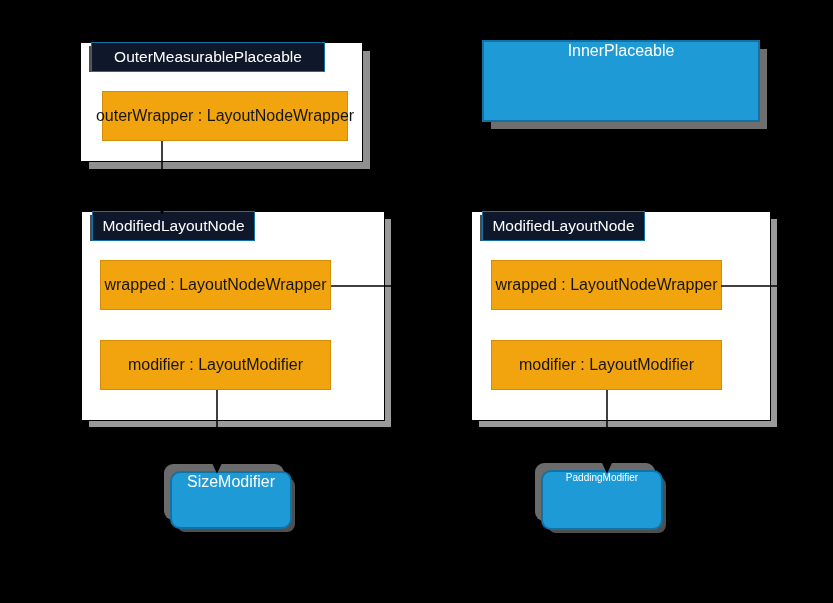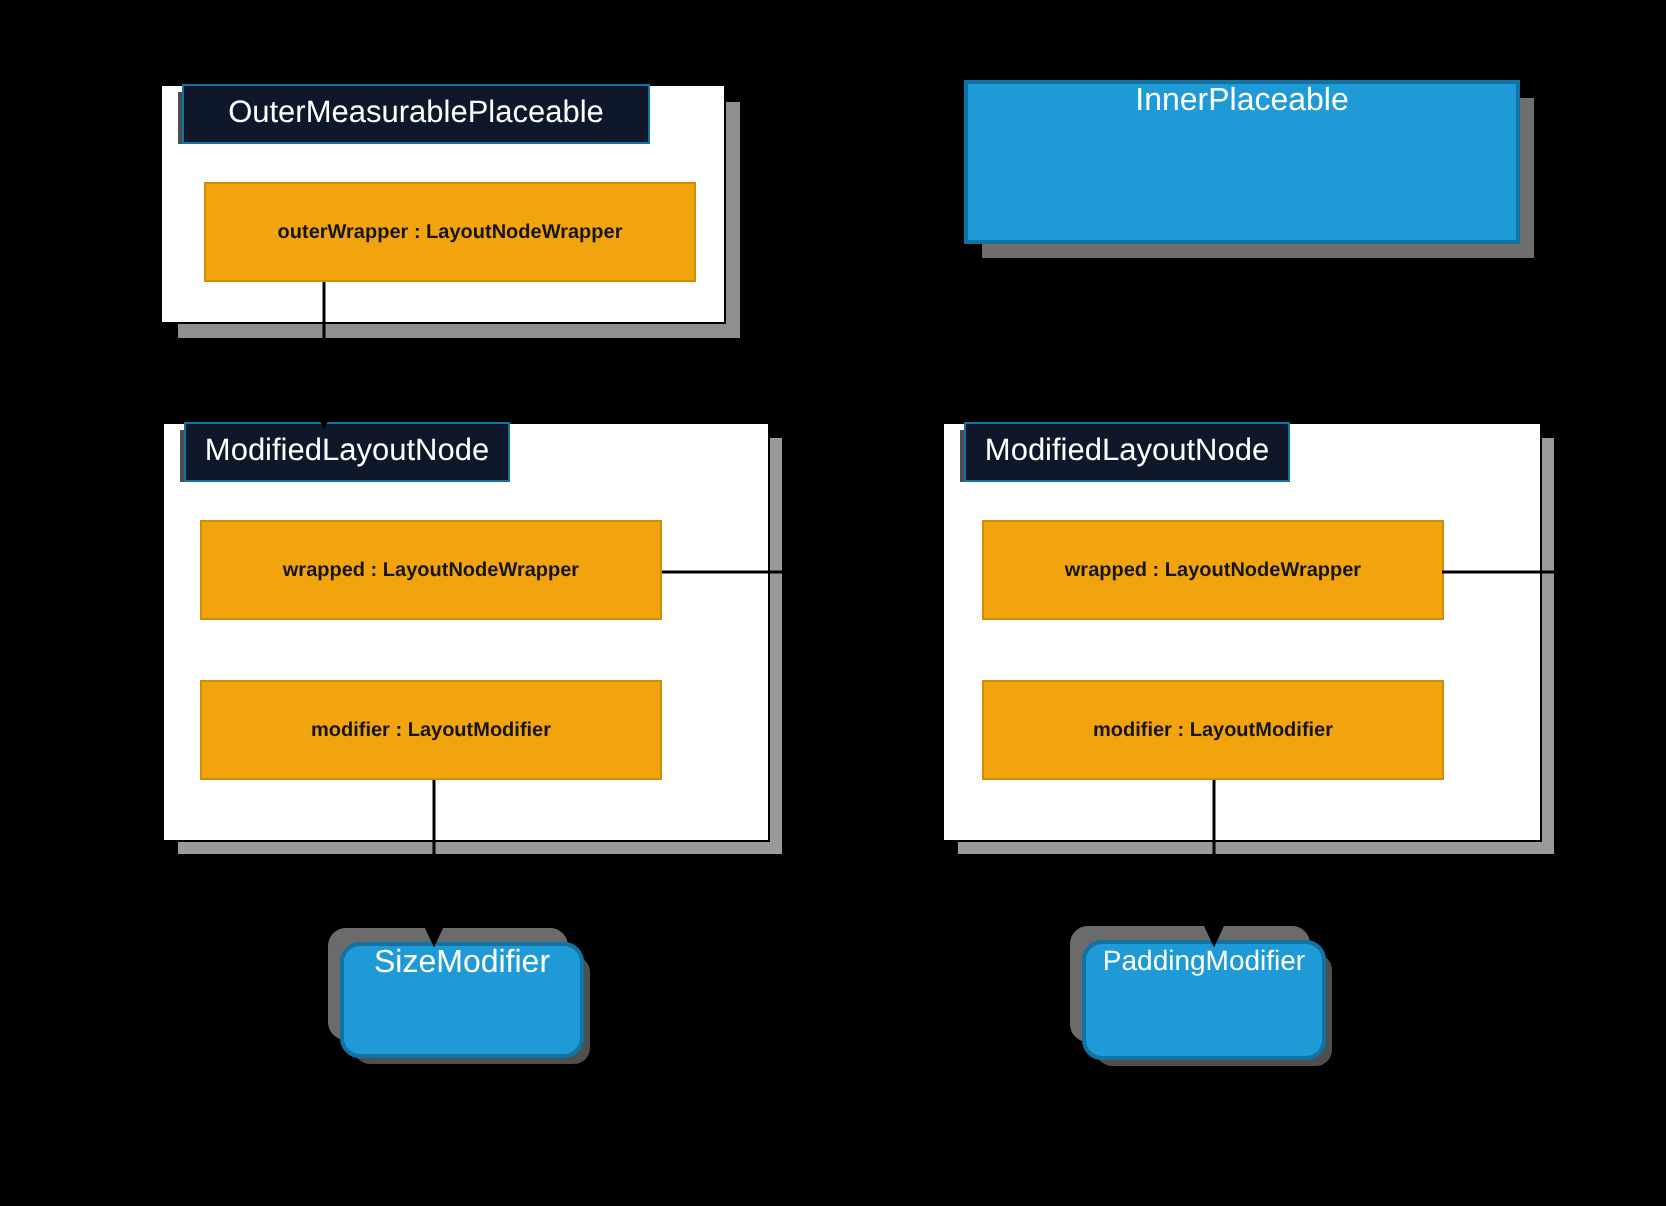--- a/index.html
+++ b/index.html
@@ -8,21 +8,21 @@
     font-family:"Liberation Sans", sans-serif;overflow:hidden;
   }
   .wbox{position:absolute;background:#fff;border:1px solid #000;
         box-shadow:8px 8px 0 -1px #8f8f8f;}
   .tab{position:absolute;top:-1px;left:-3px;height:28px;background:#0f172a;
        border:1px solid #1272A3;color:#fff;display:flex;align-items:center;
        justify-content:center;font-size:15.5px;
        box-shadow:-4px 2px 0 -2px #4d4d4d;white-space:nowrap;margin-left:13px;}
   .field{position:absolute;background:#F1A40D;border:1px solid #D18C0A;
          color:#151515;display:flex;align-items:center;justify-content:center;
-         font-size:10px;white-space:nowrap;font-weight:bold;}
+         font-size:16px;white-space:nowrap;}
   .bluebox{position:absolute;background:#1E9AD6;border:2px solid #1272A3;
            color:#fff;display:flex;align-items:flex-start;justify-content:center;
            font-size:16px;box-shadow:8px 8px 0 -1px #6e6e6e;white-space:nowrap;}
   .rounded{border-radius:10px;
            box-shadow:-7px -8px 0 -1px #6b6b6b, 5px 5px 0 -2px #4f4f4f;margin-left:12px;}
   .overlay{position:absolute;left:0;top:0;width:833px;height:603px;
            pointer-events:none;}
   .watermark{position:absolute;left:646px;top:562px;color:#9E9E9E;
              font-size:19px;letter-spacing:1px;opacity:.9;white-space:nowrap;}
 </style>
@@ -65,21 +65,21 @@
     </div>
     <div class="field" style="left:19px;top:128px;width:229px;height:48px;">
       <span>modifier : LayoutModifier</span>
     </div>
   </div>
 
   <div class="bluebox rounded" style="left:158px;top:471px;width:118px;height:54px;">
     <span>SizeModifier</span>
   </div>
 
-  <div class="bluebox rounded" style="left:529px;top:470px;width:118px;height:56px;font-size:14px;">
+  <div class="bluebox rounded" style="left:529px;top:470px;width:118px;height:56px;font-size:10px;">
     <span>PaddingModifier</span>
   </div>
 
   <svg class="overlay" viewBox="0 0 833 603">
     <g stroke="#000" stroke-width="1.5" fill="#000">
       <line x1="162" y1="141" x2="162" y2="203"></line>
       <polygon points="156,200 168,200 162,213"></polygon>
       <line x1="331" y1="286" x2="470" y2="286"></line>
       <line x1="721" y1="286" x2="796" y2="286"></line>
       <line x1="217" y1="390" x2="217" y2="461"></line>

